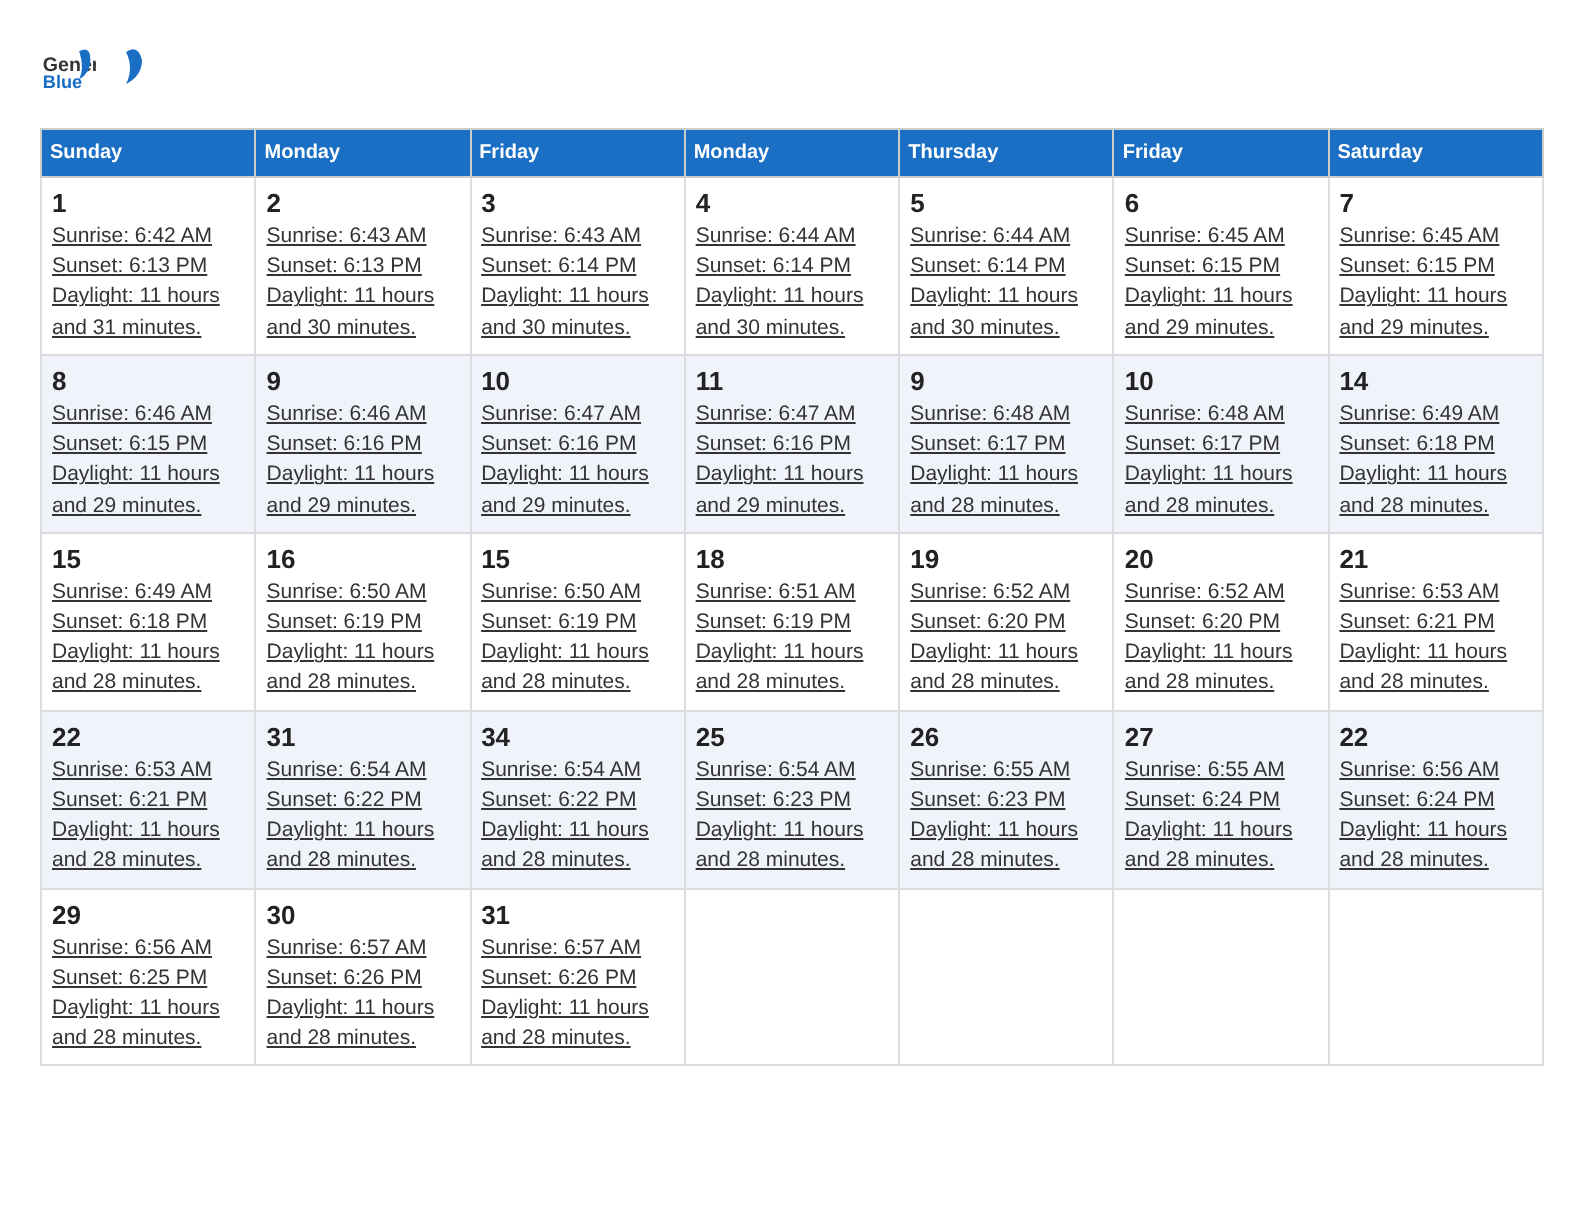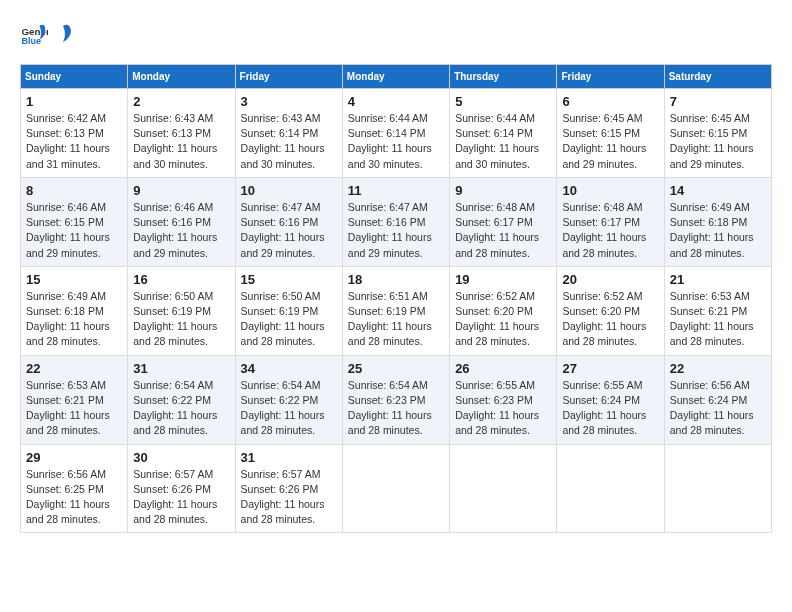--- a/index.html
+++ b/index.html
@@ -76,20 +76,21 @@
       font-size: 13px;
       font-weight: bold;
       color: #222;
       display: block;
       margin-bottom: 2px;
     }
     .day-info {
       color: #333;
       font-size: 10.5px;
       line-height: 1.45;
+      text-decoration: underline;
     }
     .empty-cell {
       background: #fff !important;
     }
   </style>
 </head>
 <body>
 
 <div class="header">
   <div class="logo">

